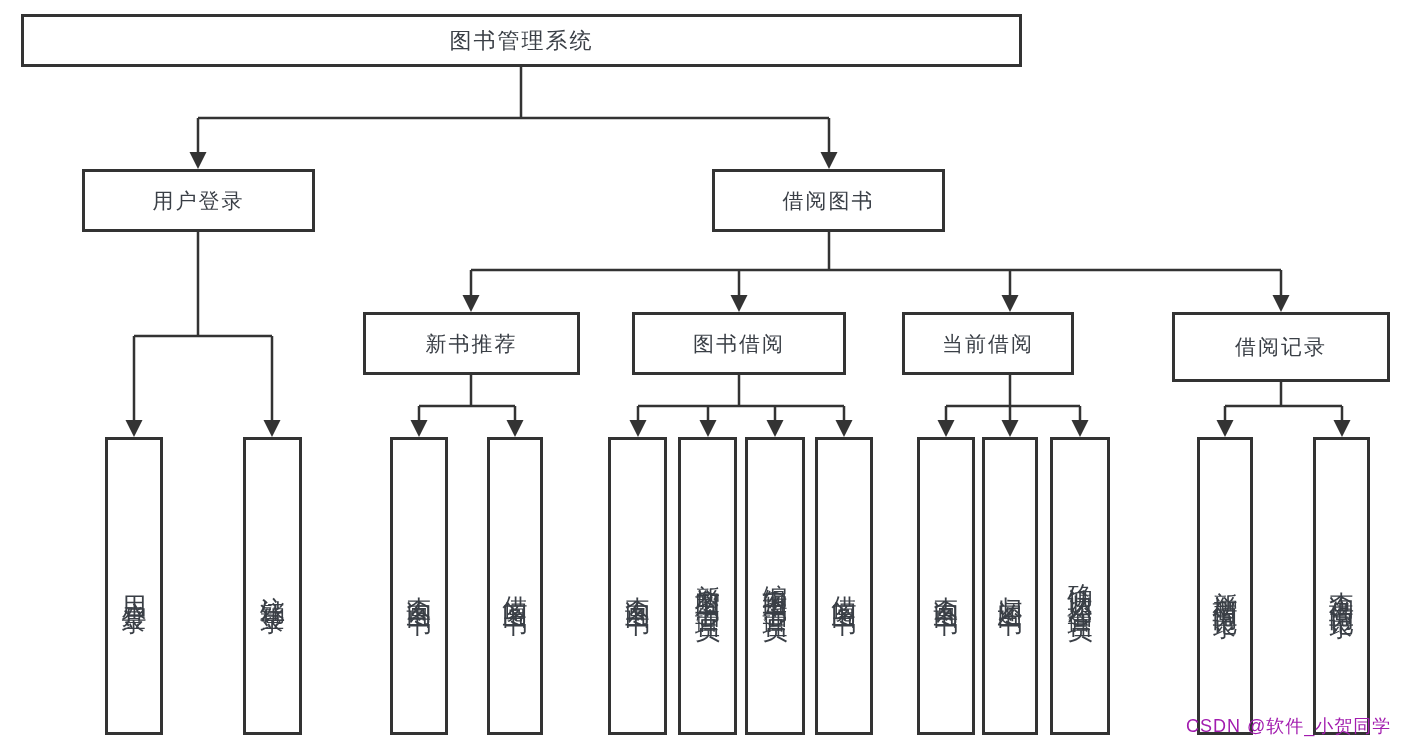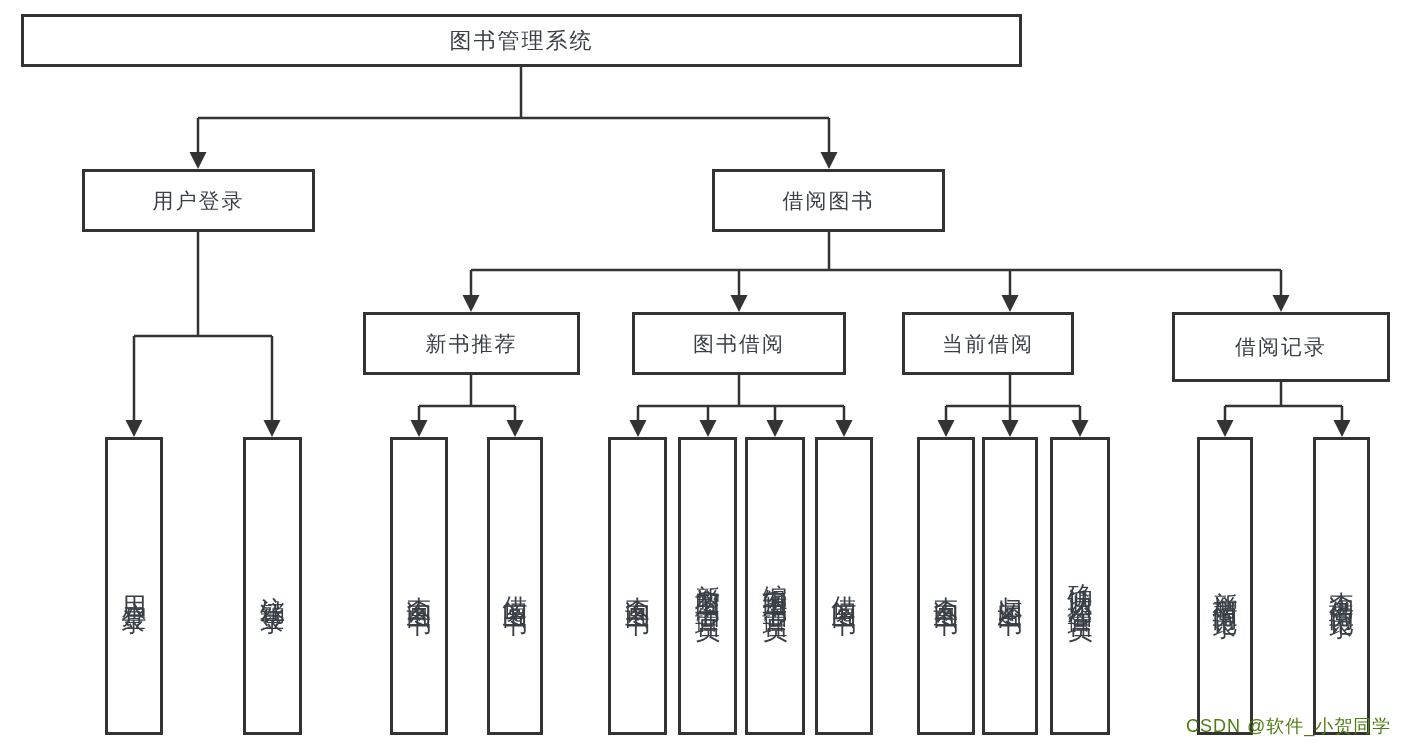--- a/index.html
+++ b/index.html
@@ -47,21 +47,21 @@
     letter-spacing: 5px;
     line-height: 1;
   }
   .watermark {
     position: absolute;
     left: 1186px;
     top: 714px;
     width: 212px;
     font-size: 18px;
     letter-spacing: 1px;
-    color: #4d7c0f;
+    color: #a21caf;
     white-space: nowrap;
     z-index: 5;
   }
 </style>
 </head>
 <body>
 
 <div class="canvas">
 
   <svg class="connectors" viewBox="0 0 1405 747" xmlns="http://www.w3.org/2000/svg">

